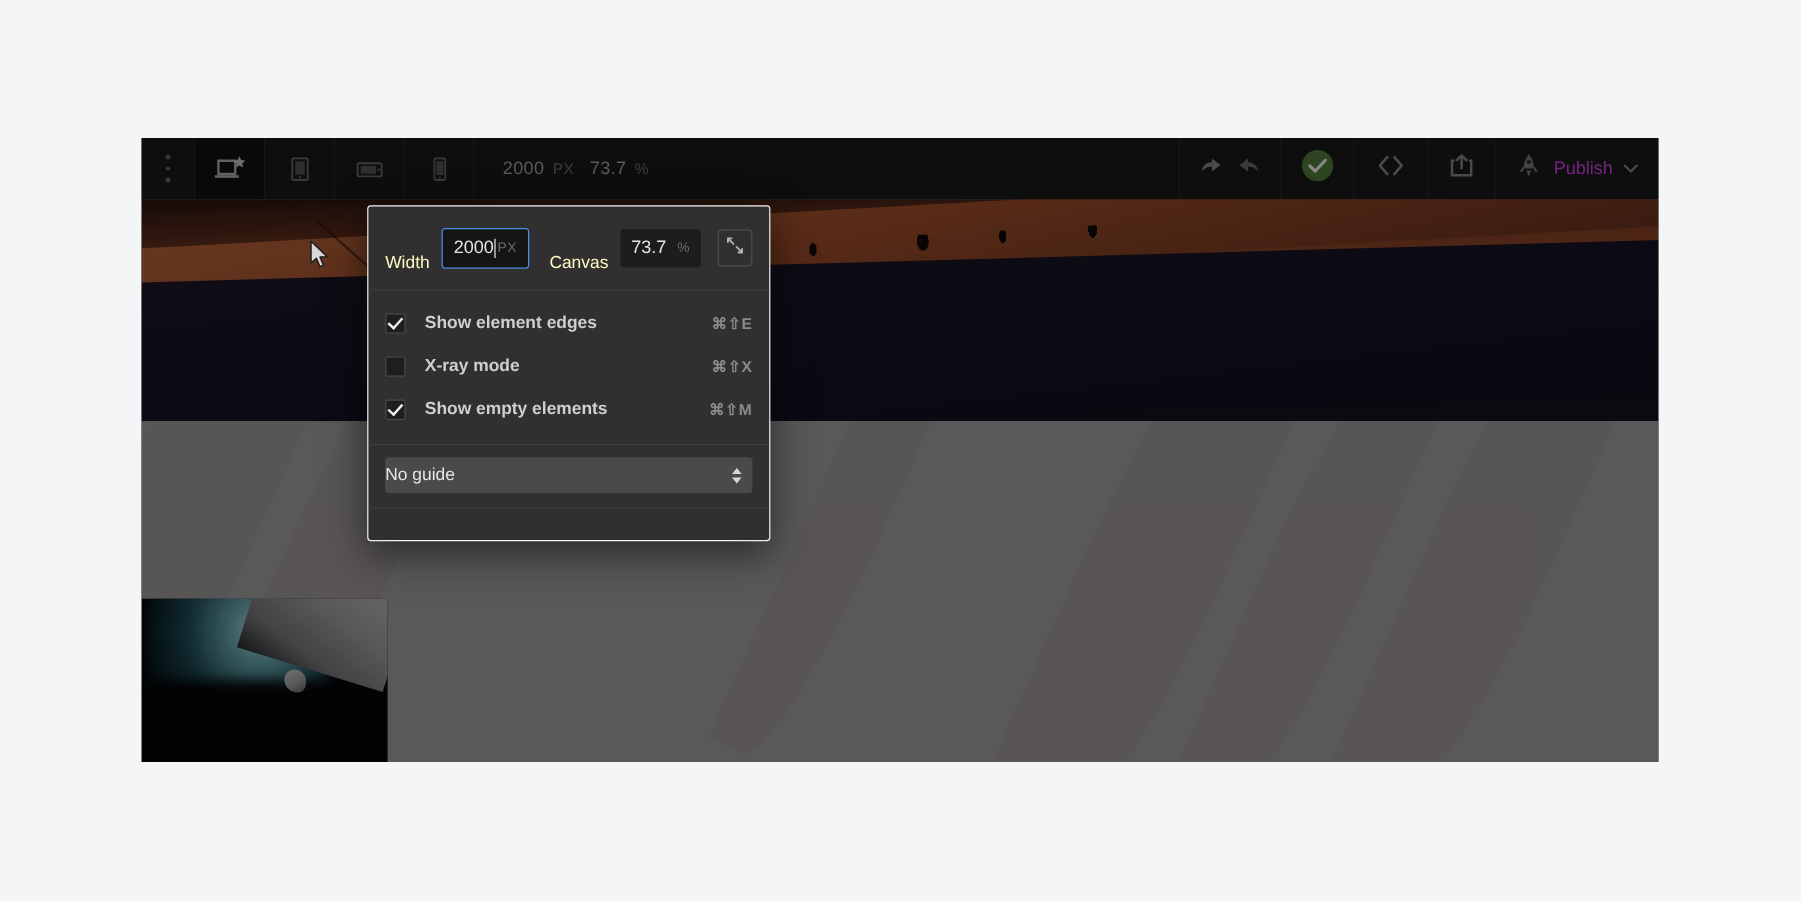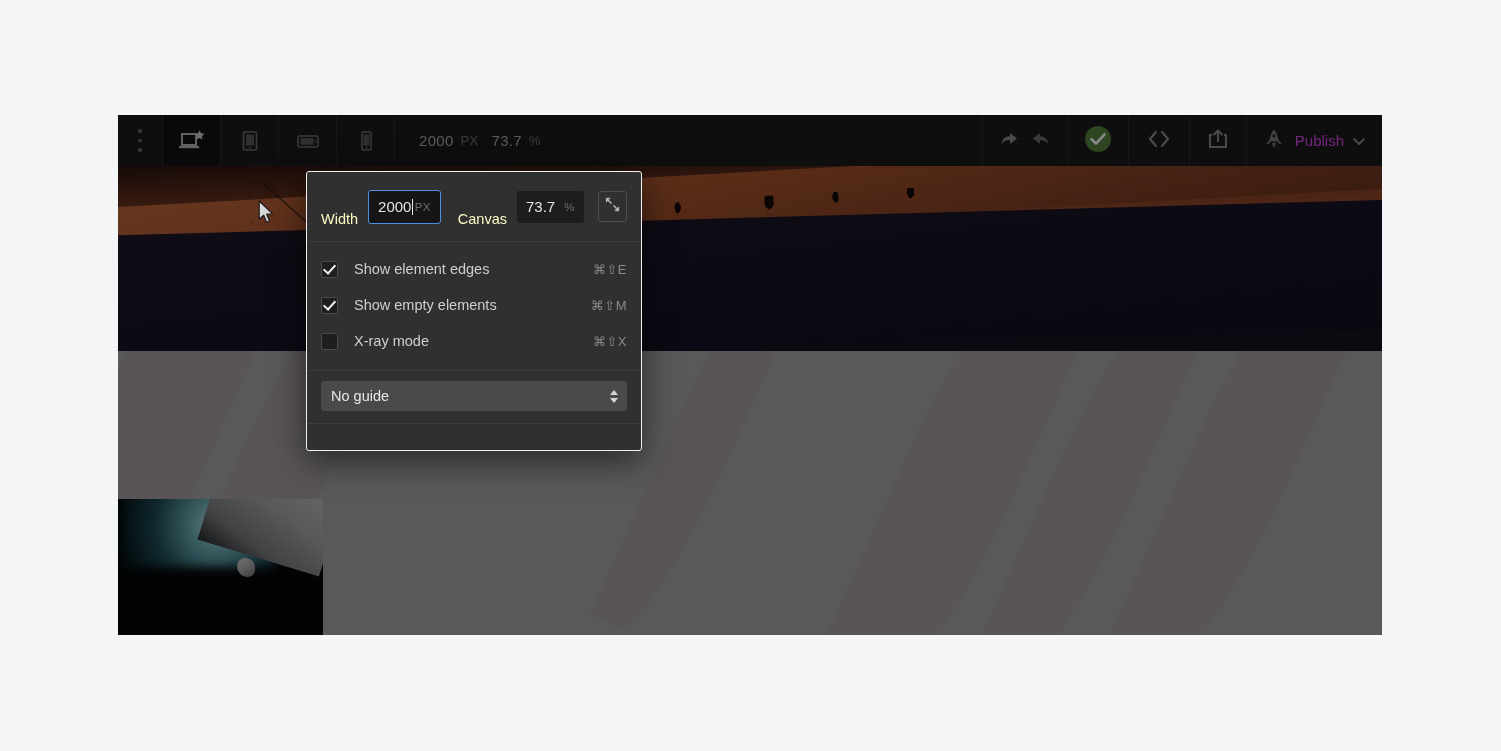--- a/index.html
+++ b/index.html
@@ -259,21 +259,21 @@
   .scale-lbl { margin-left: 17px; }
   .expand-btn {
     width: 29px; height: 29px;
     margin-left: 14px;
     border: 1px solid #4e4e4e;
     border-radius: 3px;
     display: flex; align-items: center; justify-content: center;
     cursor: pointer;
   }
 
-  .checks { padding: 9px 14px 11px 14px; border-bottom: 1px solid #3d3d3d; }
+  .checks { padding: 9px 14px 11px 14px; border-bottom: 1px solid #3d3d3d; font-weight: bold; }
   .check-row {
     display: flex; align-items: center;
     height: 36px;
     cursor: pointer;
   }
   .box {
     width: 15px; height: 15px;
     border-radius: 2px;
     background: #1e1e1e;
     border: 1px solid #4a4a4a;
@@ -306,21 +306,21 @@
     position: relative;
     height: 30px;
     background: #4a4a4a;
     border-radius: 3px;
     display: flex; align-items: center;
     cursor: pointer;
   }
   .select .sv {
     font-size: 14.5px;
     color: #e6e6e6;
-    padding-left: 10px;
+    padding-left: 0;
   }
   .select .arrows {
     margin-left: auto;
     padding-right: 9px;
     display: flex; flex-direction: column;
     align-items: center; gap: 3px;
   }
   .select .arrows b {
     display: block;
     width: 0; height: 0;
@@ -534,28 +534,28 @@
       </div>
     </div>
 
     <div class="checks">
       <div class="check-row">
         <span class="box on"></span>
         <span class="check-lbl">Show element edges</span>
         <span class="shortcut">⌘⇧E</span>
       </div>
       <div class="check-row">
+        <span class="box"></span>
+        <span class="check-lbl">X-ray mode</span>
+        <span class="shortcut">⌘⇧X</span>
+      </div>
+      <div class="check-row">
         <span class="box on"></span>
         <span class="check-lbl">Show empty elements</span>
         <span class="shortcut">⌘⇧M</span>
-      </div>
-      <div class="check-row">
-        <span class="box"></span>
-        <span class="check-lbl">X-ray mode</span>
-        <span class="shortcut">⌘⇧X</span>
       </div>
     </div>
 
     <div class="select-wrap">
       <div class="select">
         <span class="sv">No guide</span>
         <span class="arrows">
             <b class="up"></b>
             <b class="dn"></b>
           </span>

